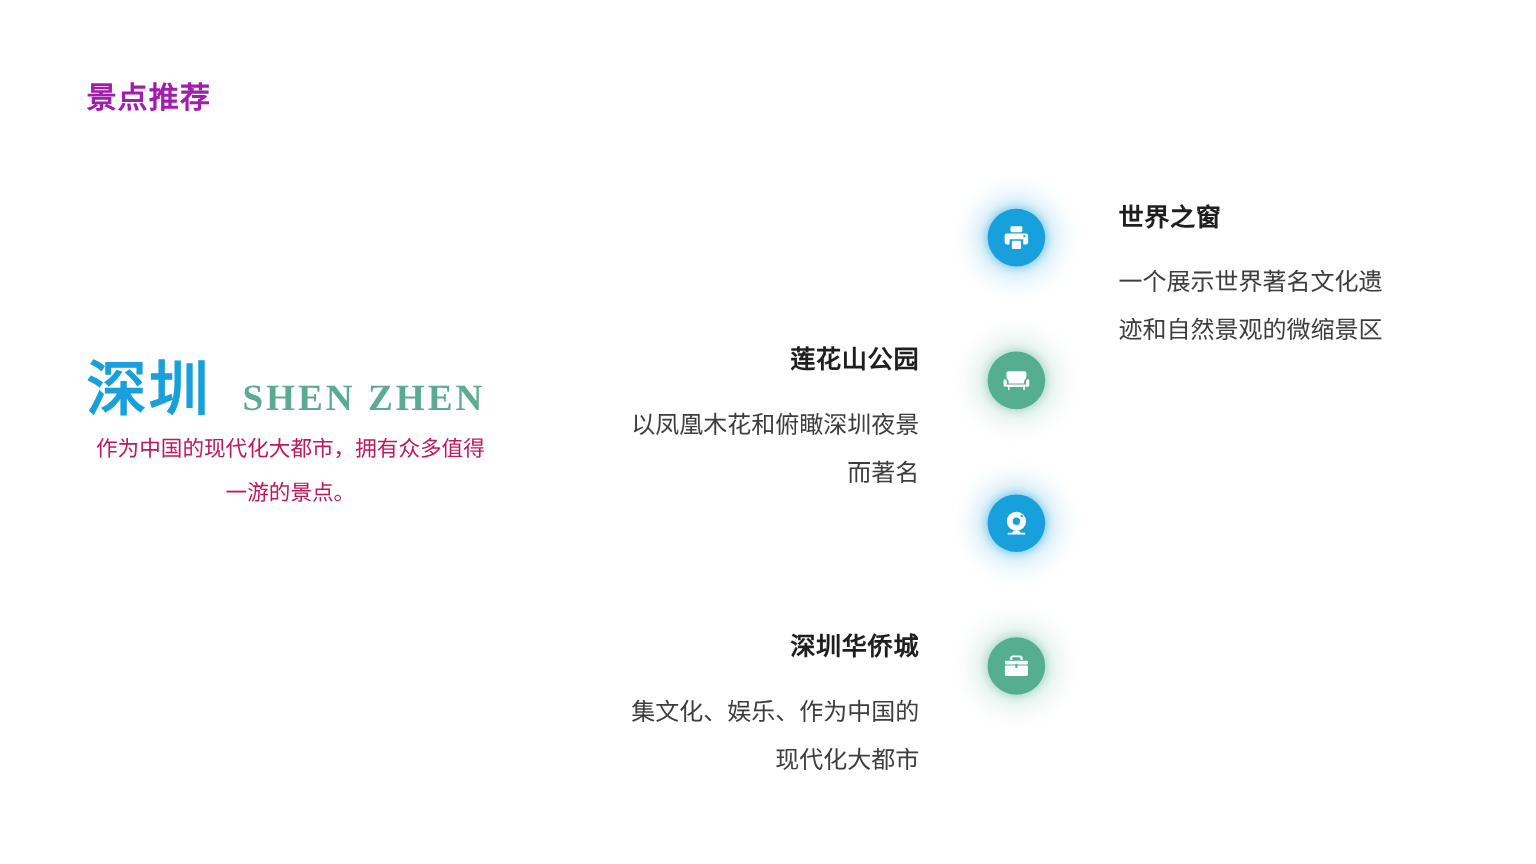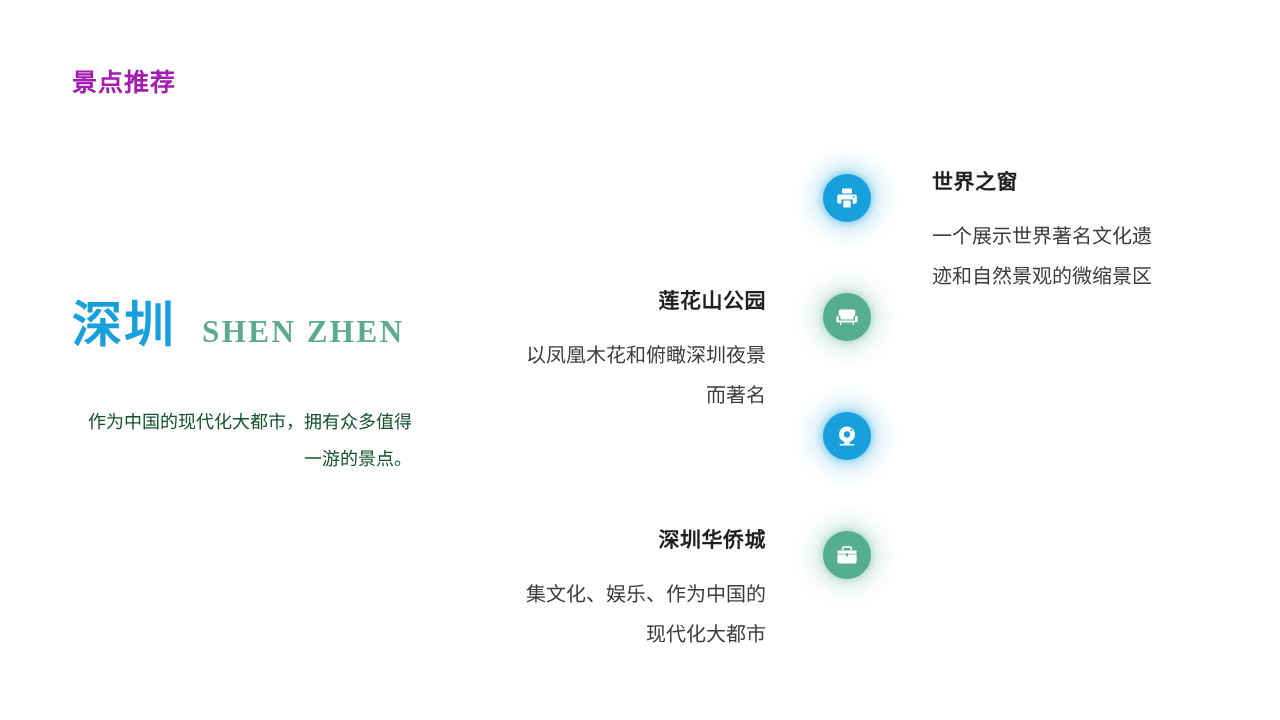--- a/index.html
+++ b/index.html
@@ -61,26 +61,25 @@
   .hero-en {
     font-family: Liberation Serif, serif;
     font-size: 31px;
     font-weight: bold;
     color: #5cab8e;
     letter-spacing: 2.5px;
     line-height: 1;
     white-space: nowrap;
   }
   .hero-desc {
-    margin-top: 48px;
     font-size: 18px;
-    color: #14532d;
+    color: #be185d;
     line-height: 2.05;
     width: 340px;
-    text-align: right;
+    text-align: center;
   }
 
   
   .icon-badge {
     position: absolute;
     width: 48px;
     height: 48px;
     border-radius: 50%;
     display: flex;
     align-items: center;

